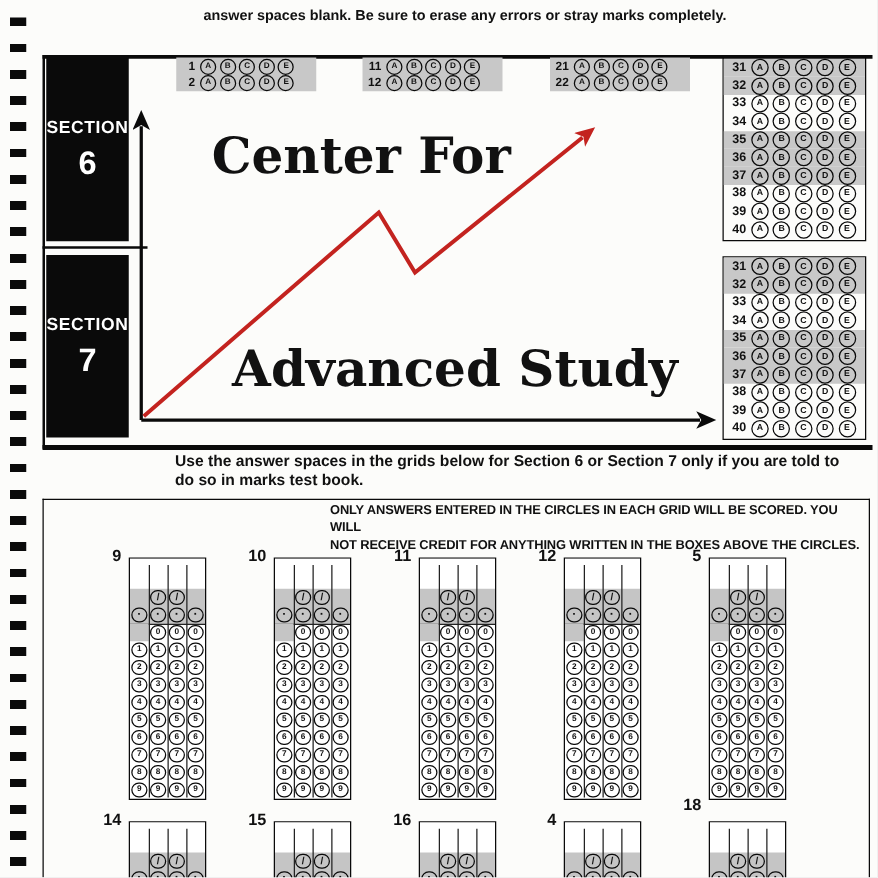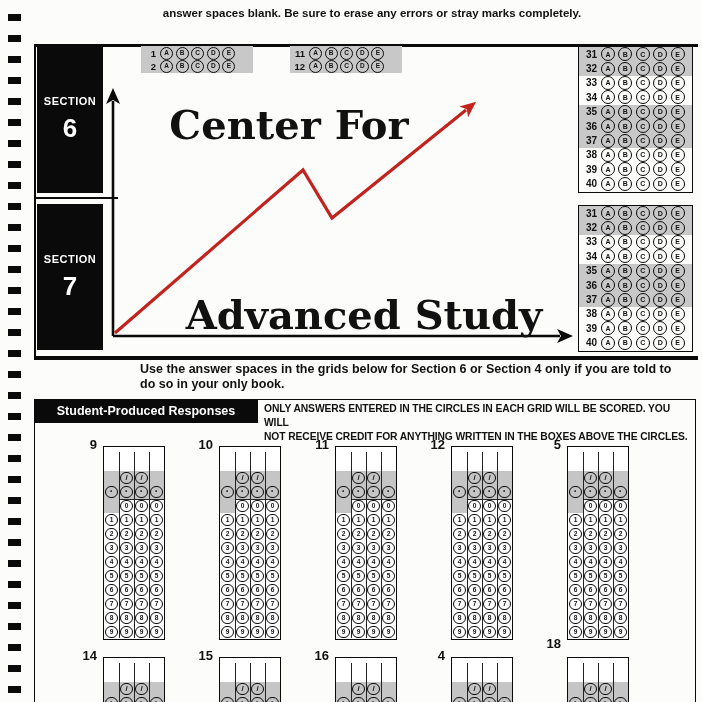--- a/index.html
+++ b/index.html
@@ -12,21 +12,21 @@
   .timing{position:absolute;left:8px;top:14px;width:13px;height:686px;
     background:repeating-linear-gradient(to bottom,#0a0a0a 0 7px,transparent 7px 21px);}
   
   .instr{position:absolute;left:50px;right:8px;top:6px;text-align:center;
     font-size:11.5px;font-weight:bold;line-height:1.3;}
   
   .rule{position:absolute;background:#0a0a0a;}
   
   .section-box{position:absolute;left:37px;width:66px;background:#0a0a0a;color:#fff;
     display:flex;flex-direction:column;align-items:center;justify-content:center;text-align:center;}
-  .section-box .slab{font-size:11px;font-weight:bold;letter-spacing:.5px;}
+  .section-box .slab{font-size:14px;font-weight:bold;letter-spacing:.5px;}
   .section-box .snum{font-size:26px;font-weight:bold;margin-top:6px;}
   
   .title{position:absolute;font-family:"DejaVu Serif","Liberation Serif",serif;
     font-weight:bold;font-size:40px;white-space:nowrap;transform:translateX(-50%);}
   
   .qband{position:absolute;width:112px;padding:1px 0;}
   .q-row{display:flex;align-items:center;height:12.7px;padding-left:2px;}
   .q-num{width:13px;text-align:right;font-size:9.5px;font-weight:bold;margin-right:4px;flex:none;}
   .bub{flex:none;width:11px;height:11px;border:1.4px solid #0a0a0a;border-radius:50%;
     margin-right:2.6px;display:flex;align-items:center;justify-content:center;
@@ -93,31 +93,28 @@
       <marker id="ahr" markerUnits="userSpaceOnUse" markerWidth="18" markerHeight="16" refX="3" refY="7" orient="auto">
         <path d="M0,0 L16,7 L0,14 L4,7 Z" fill="#c3231f"></path>
       </marker>
     </defs>
     <line x1="113" y1="336" x2="113" y2="101" stroke="#0a0a0a" stroke-width="2.6" marker-end="url(#ahb)"></line>
     <line x1="113" y1="336" x2="560" y2="336" stroke="#0a0a0a" stroke-width="2.6" marker-end="url(#ahb)"></line>
     <polyline points="115,333 303,170 332,218 466,110" fill="none" stroke="#c3231f" stroke-width="3.2" marker-end="url(#ahr)"></polyline>
   </svg>
 
   <div class="title" style="left:289px;top:101px;">Center For</div>
-  <div class="title" style="left:364px;top:291px;">Advanced Study</div>
+  <div class="title" style="left:364px;top:272px;">Advanced Study</div>
 
   <div class="cau-text">
-    <div>Use the answer spaces in the grids below for Section 6 or Section 4 only if you are told to</div>
-    <div>do so in your only book.</div>
+    <div>Use the answer spaces in the grids below for Section 6 or Section 7 only if you are told to</div>
+    <div>do so in marks test book.</div>
   </div>
 
   <div class="spr-wrap"></div>
-  <div class="spr-box">
-    <span>Student-Produced Responses</span>
-  </div>
   <div class="notice">
     <div>ONLY ANSWERS ENTERED IN THE CIRCLES IN EACH GRID WILL BE SCORED. YOU WILL</div>
     <div>NOT RECEIVE CREDIT FOR ANYTHING WRITTEN IN THE BOXES ABOVE THE CIRCLES.</div>
   </div>
 
 <div class="qband" style="left: 141px; top: 46px; background: rgb(200, 200, 200);">
       <div class="q-row">
         <span class="q-num">1</span>
         <span class="bub">A</span>
         <span class="bub">B</span>
@@ -138,20 +135,38 @@
       <div class="q-row">
         <span class="q-num">11</span>
         <span class="bub">A</span>
         <span class="bub">B</span>
         <span class="bub">C</span>
         <span class="bub">D</span>
         <span class="bub">E</span>
       </div>
       <div class="q-row">
         <span class="q-num">12</span>
+        <span class="bub">A</span>
+        <span class="bub">B</span>
+        <span class="bub">C</span>
+        <span class="bub">D</span>
+        <span class="bub">E</span>
+      </div>
+    </div>
+    <div class="qband" style="left: 440px; top: 46px; background: rgb(200, 200, 200);">
+      <div class="q-row">
+        <span class="q-num">21</span>
+        <span class="bub">A</span>
+        <span class="bub">B</span>
+        <span class="bub">C</span>
+        <span class="bub">D</span>
+        <span class="bub">E</span>
+      </div>
+      <div class="q-row">
+        <span class="q-num">22</span>
         <span class="bub">A</span>
         <span class="bub">B</span>
         <span class="bub">C</span>
         <span class="bub">D</span>
         <span class="bub">E</span>
       </div>
     </div>
     <div class="rblock" style="top: 46px; height: 147px;">
       <div class="q-row" style="background: rgb(200, 200, 200);">
         <span class="q-num">31</span>

